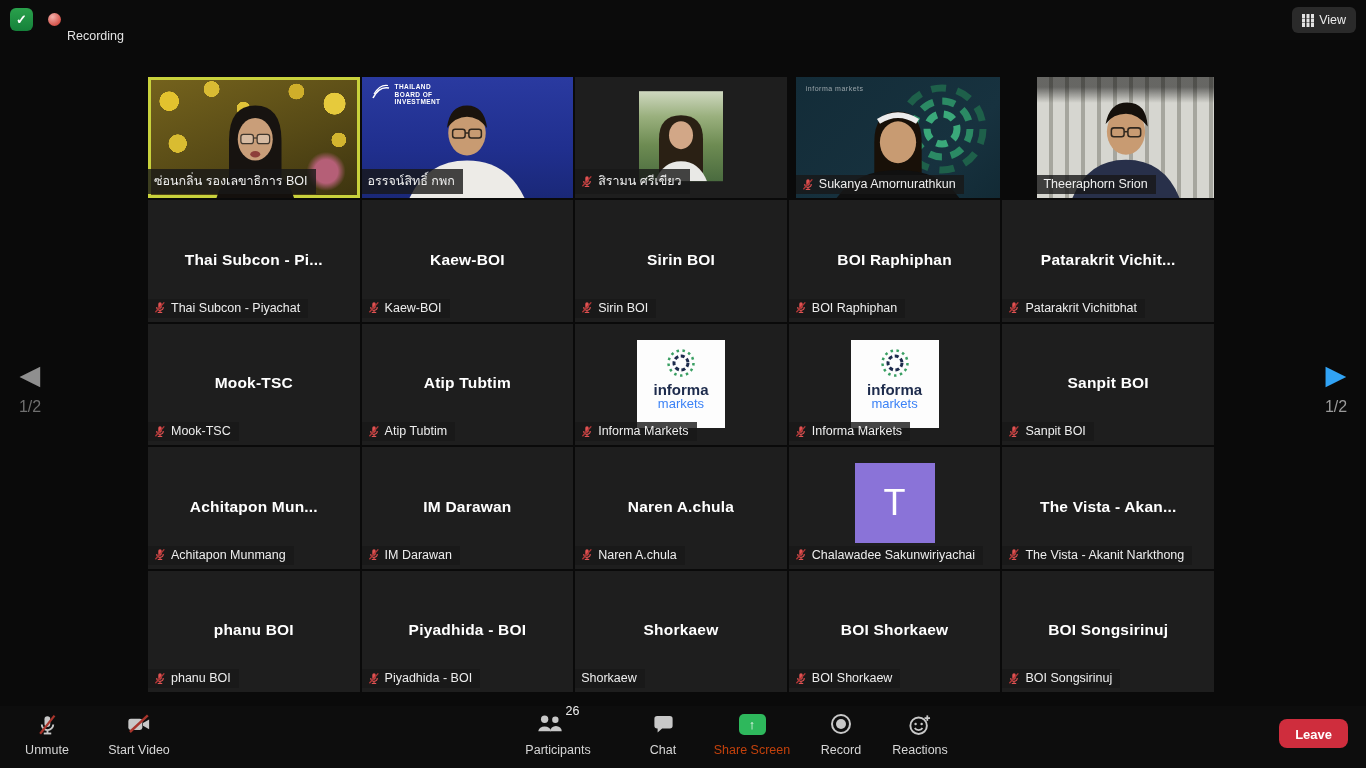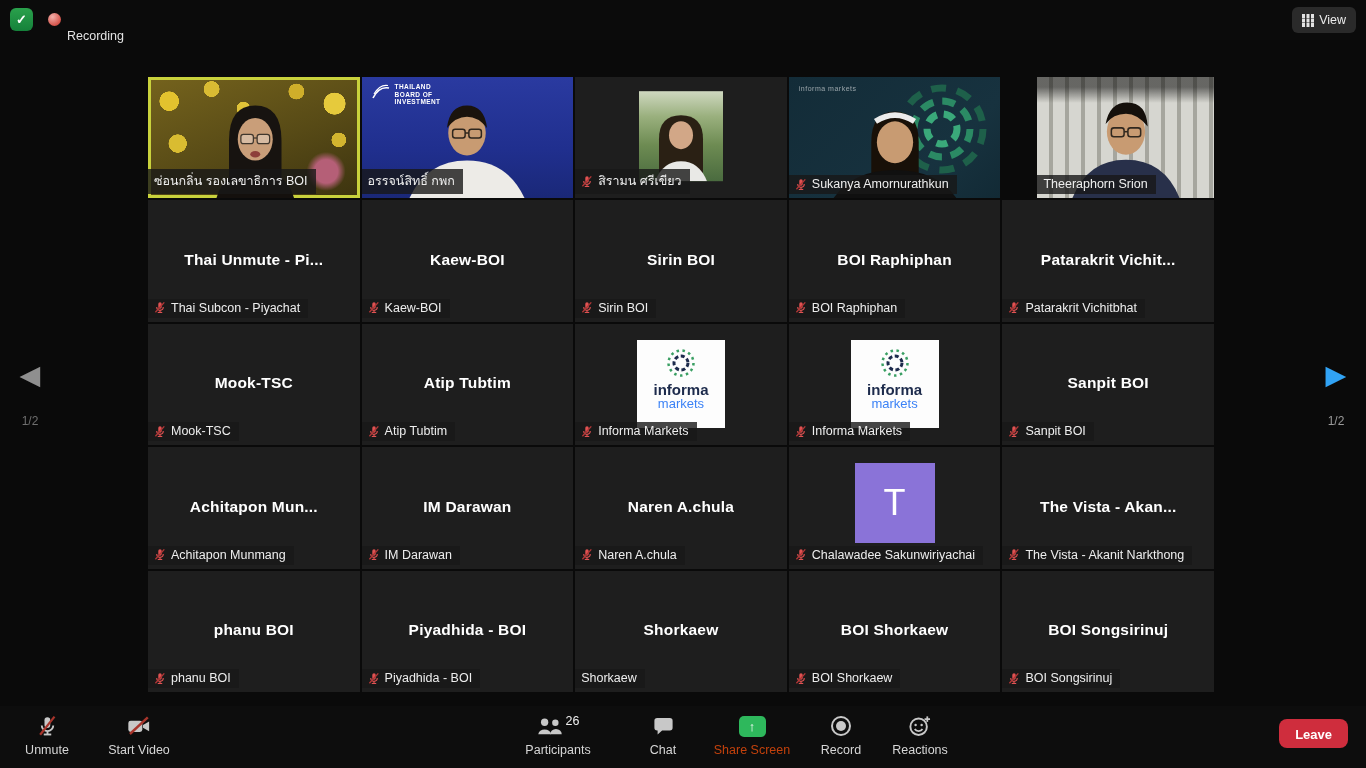--- a/index.html
+++ b/index.html
@@ -37,49 +37,49 @@
     radial-gradient(circle 26px at 84% 78%, #b55f77 45%, rgba(181,95,119,0) 75%),
     radial-gradient(circle 16px at 10% 20%, #e3c22e 60%, rgba(0,0,0,0) 62%),
     radial-gradient(circle 13px at 30% 10%, #d9bb33 60%, rgba(0,0,0,0) 62%),
     radial-gradient(circle 18px at 88% 22%, #e6ca3c 60%, rgba(0,0,0,0) 62%),
     radial-gradient(circle 13px at 70% 12%, #cfae2a 60%, rgba(0,0,0,0) 62%),
     radial-gradient(circle 15px at 14% 55%, #d9bc31 60%, rgba(0,0,0,0) 62%),
     radial-gradient(circle 12px at 90% 52%, #d3b52f 60%, rgba(0,0,0,0) 62%),
     radial-gradient(circle 11px at 45% 26%, #e0c338 60%, rgba(0,0,0,0) 62%),
     linear-gradient(160deg,#75631d 0%,#574a16 55%,#3c330f 100%); }
   .bg-boi { background:linear-gradient(180deg,#2a3aa0 0%,#202f8e 60%,#1a2878 100%); }
-  .bg-informa { background:linear-gradient(135deg,#132c38 0%,#17323f 70%,#122a35 100%); }
+  .bg-informa { background:linear-gradient(135deg,#132c38 0%,#17323f 70%,#122a35 100%);margin-left:7px; }
   .bg-blinds { background:
     linear-gradient(180deg, rgba(10,10,10,.55) 0 10px, rgba(0,0,0,0) 26px),
     repeating-linear-gradient(90deg,#d6d6d0 0 12px,#a6a69e 12px 16px); margin-left: 35px; }
   .person { position:absolute; bottom:0; left:50%; transform:translateX(-50%); }
   .boi-logo { position:absolute; top:6px; left:9px; display:flex; gap:4px; align-items:flex-start; color:#fff; }
   .boi-logo .txt { font-size:6.5px; font-weight:700; line-height:7.5px; letter-spacing:.4px; }
   .inf-watermark { position:absolute; top:8px; left:10px; font-size:7px; color:rgba(255,255,255,.55); letter-spacing:.5px; }
   .photo-box { position:absolute; left:50%; top:50%; transform:translate(-50%,-52%); width:84px; height:90px;
     background:linear-gradient(180deg,#cfd8c0 0%,#9ab07e 28%,#6d8b52 60%,#4a6b3f 100%); }
   .logo-card { position:absolute; left:50%; top:50%; transform:translate(-50%,-50%); width:88px; height:88px;
     background:#fdfdfd; display:flex; flex-direction:column; align-items:center; justify-content:flex-start; padding-top:6px; }
   .logo-card .l1 { font-size:15px; font-weight:700; color:#1d2b4c; line-height:15px; margin-top:2px;text-align:right; }
   .logo-card .l2 { font-size:13px; color:#3b82f6; line-height:13px; }
   .letter-avatar { position:absolute; left:50%; top:46%; transform:translate(-50%,-50%); width:80px; height:80px;
     background:#8a73d8; display:flex; align-items:center; justify-content:center; font-size:36px; color:#fff; }
 
   
   .pagenav { position:absolute; width:48px; text-align:center; top:360px; cursor:pointer; }
   .pagenav .tri { font-size:27px; line-height:30px; }
-  .pagenav .pg { font-size:12px; margin-top:24px; }
+  .pagenav .pg { font-size:16px; margin-top:8px; }
   #nav-left { left:6px; } #nav-left .tri{ color:#8f8f8f; } #nav-left .pg{ color:#6f6f6f; }
   #nav-right { right:6px; } #nav-right .tri{ color:#31a3f5; } #nav-right .pg{ color:#9a9a9a; }
 
   
   #toolbar { position:absolute; left:0; bottom:0; width:1366px; height:62px; background:#0d0d0d; }
   .tb-btn { position:absolute; top:8px; display:flex; flex-direction:column; align-items:center; gap:5px;
     color:#d6d6d6; font-size:12.5px; cursor:pointer; }
-  .tb-ic { height:24px; display:flex; align-items:center; }
+  .tb-ic { height:24px; display:flex; align-items:flex-start; }
   .count { font-size:12.5px; color:#eee; margin:-10px 0 0 3px; }
   .share-ic { width:27px; height:21px; background:#2eb85c; border-radius:5px; color:#fff; text-align:center;
     line-height:21px; font-size:13px; font-weight:bold; }
   .share-ic::after { content:"↑"; }
   .share-lbl { color:#c2410c; }
   .rec-ic { width:20px; height:20px; border:2px solid #c8c8c8; border-radius:50%;
     display:flex; align-items:center; justify-content:center; }
   .rec-ic::after { content:""; width:10px; height:10px; background:#c8c8c8; border-radius:50%; }
   .leave-btn { position:absolute; right:18px; top:13px; height:29px; padding:8px 16px; background:#cf2d3d;
     border:none; border-radius:8px; color:#fff; font-size:13px; font-weight:700; cursor:pointer;
@@ -195,21 +195,21 @@
       <rect x="48.5" y="25" width="10" height="7" rx="2" fill="none" stroke="#30281f" stroke-width="1.2"></rect>
       <rect x="61.5" y="25" width="10" height="7" rx="2" fill="none" stroke="#30281f" stroke-width="1.2"></rect>
       <line x1="58.5" y1="28" x2="61.5" y2="28" stroke="#30281f" stroke-width="1.2"></line>
     </svg>
     <div class="name-tag">
       <span>Theeraphorn Srion</span>
     </div>
   </div>
 
   <div class="tile">
-    <div class="center-name">Thai Unmute - Pi...</div>
+    <div class="center-name">Thai Subcon - Pi...</div>
     <div class="name-tag">
       <svg class="tagmic">
           <use href="#micoff"></use>
         </svg>
       <span>Thai Subcon - Piyachat</span>
     </div>
   </div>
 
   <div class="tile">
     <div class="center-name">Kaew-BOI</div>

